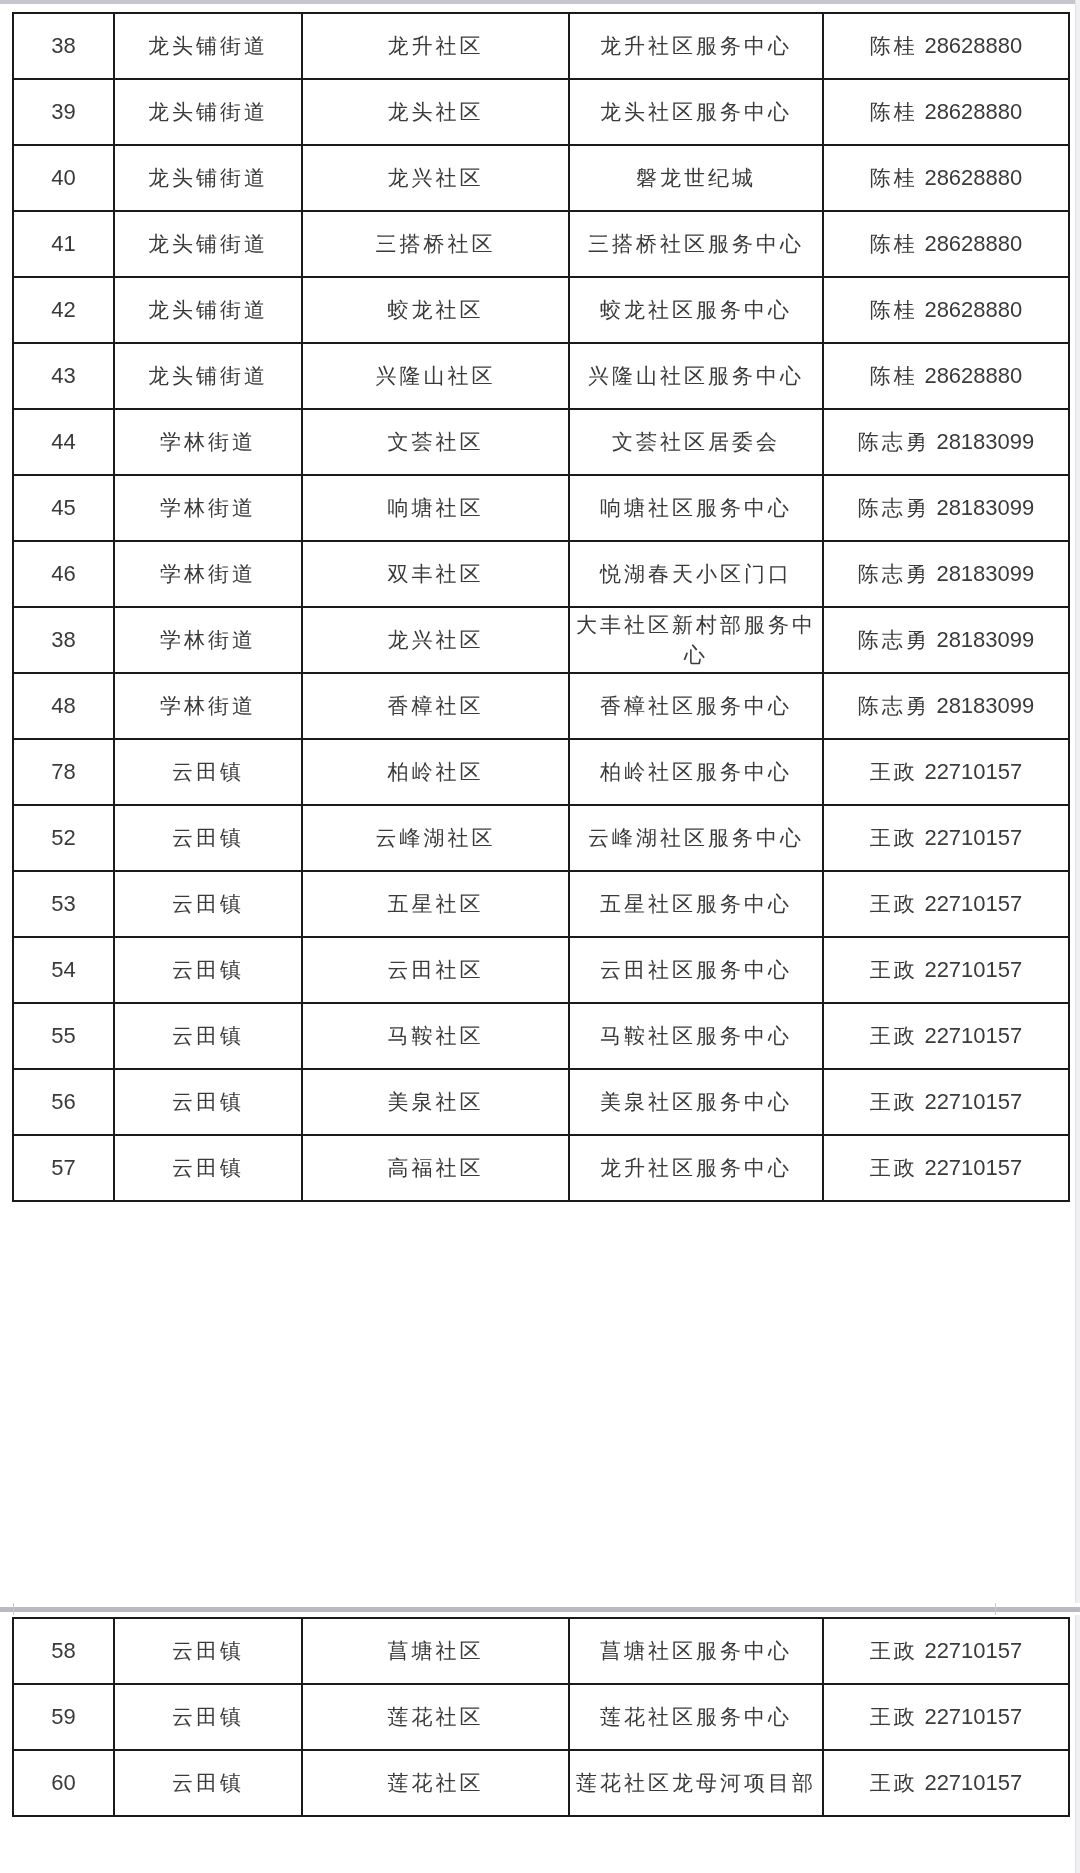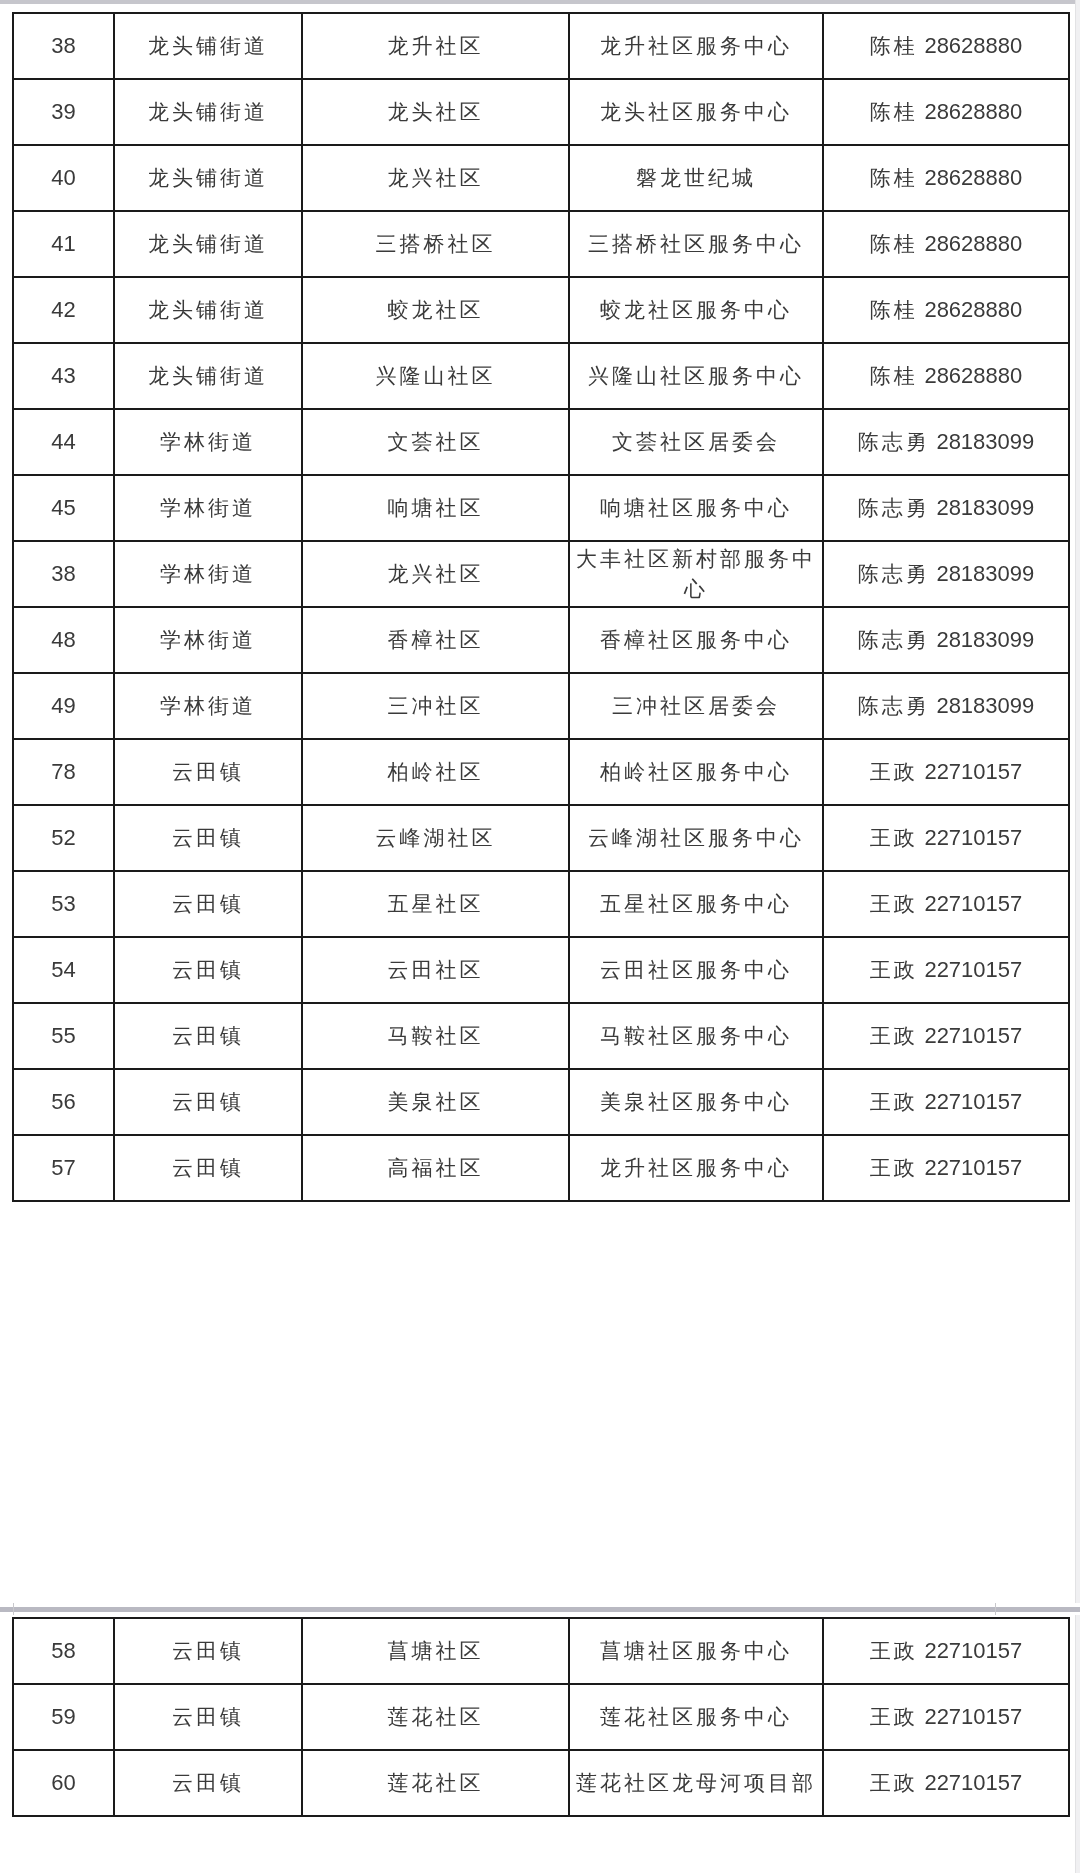--- a/index.html
+++ b/index.html
@@ -160,38 +160,38 @@
         <td class="contact"><span class="cname">陈志勇</span> <span class="cphone">28183099</span></td>
       </tr>
       <tr>
         <td class="num">45</td>
         <td>学林街道</td>
         <td>响塘社区</td>
         <td>响塘社区服务中心</td>
         <td class="contact"><span class="cname">陈志勇</span> <span class="cphone">28183099</span></td>
       </tr>
       <tr>
+        <td class="num">46</td>
+        <td>学林街道</td>
+        <td>双丰社区</td>
+        <td>悦湖春天小区门口</td>
+        <td class="contact"><span class="cname">陈志勇</span> <span class="cphone">28183099</span></td>
+      </tr>
+      <tr>
         <td class="num">38</td>
         <td>学林街道</td>
         <td>龙兴社区</td>
         <td>大丰社区新村部服务中心</td>
         <td class="contact"><span class="cname">陈志勇</span> <span class="cphone">28183099</span></td>
       </tr>
       <tr>
         <td class="num">48</td>
         <td>学林街道</td>
         <td>香樟社区</td>
         <td>香樟社区服务中心</td>
-        <td class="contact"><span class="cname">陈志勇</span> <span class="cphone">28183099</span></td>
-      </tr>
-      <tr>
-        <td class="num">49</td>
-        <td>学林街道</td>
-        <td>三冲社区</td>
-        <td>三冲社区居委会</td>
         <td class="contact"><span class="cname">陈志勇</span> <span class="cphone">28183099</span></td>
       </tr>
       <tr>
         <td class="num">78</td>
         <td>云田镇</td>
         <td>柏岭社区</td>
         <td>柏岭社区服务中心</td>
         <td class="contact"><span class="cname">王政</span> <span class="cphone">22710157</span></td>
       </tr>
       <tr>

